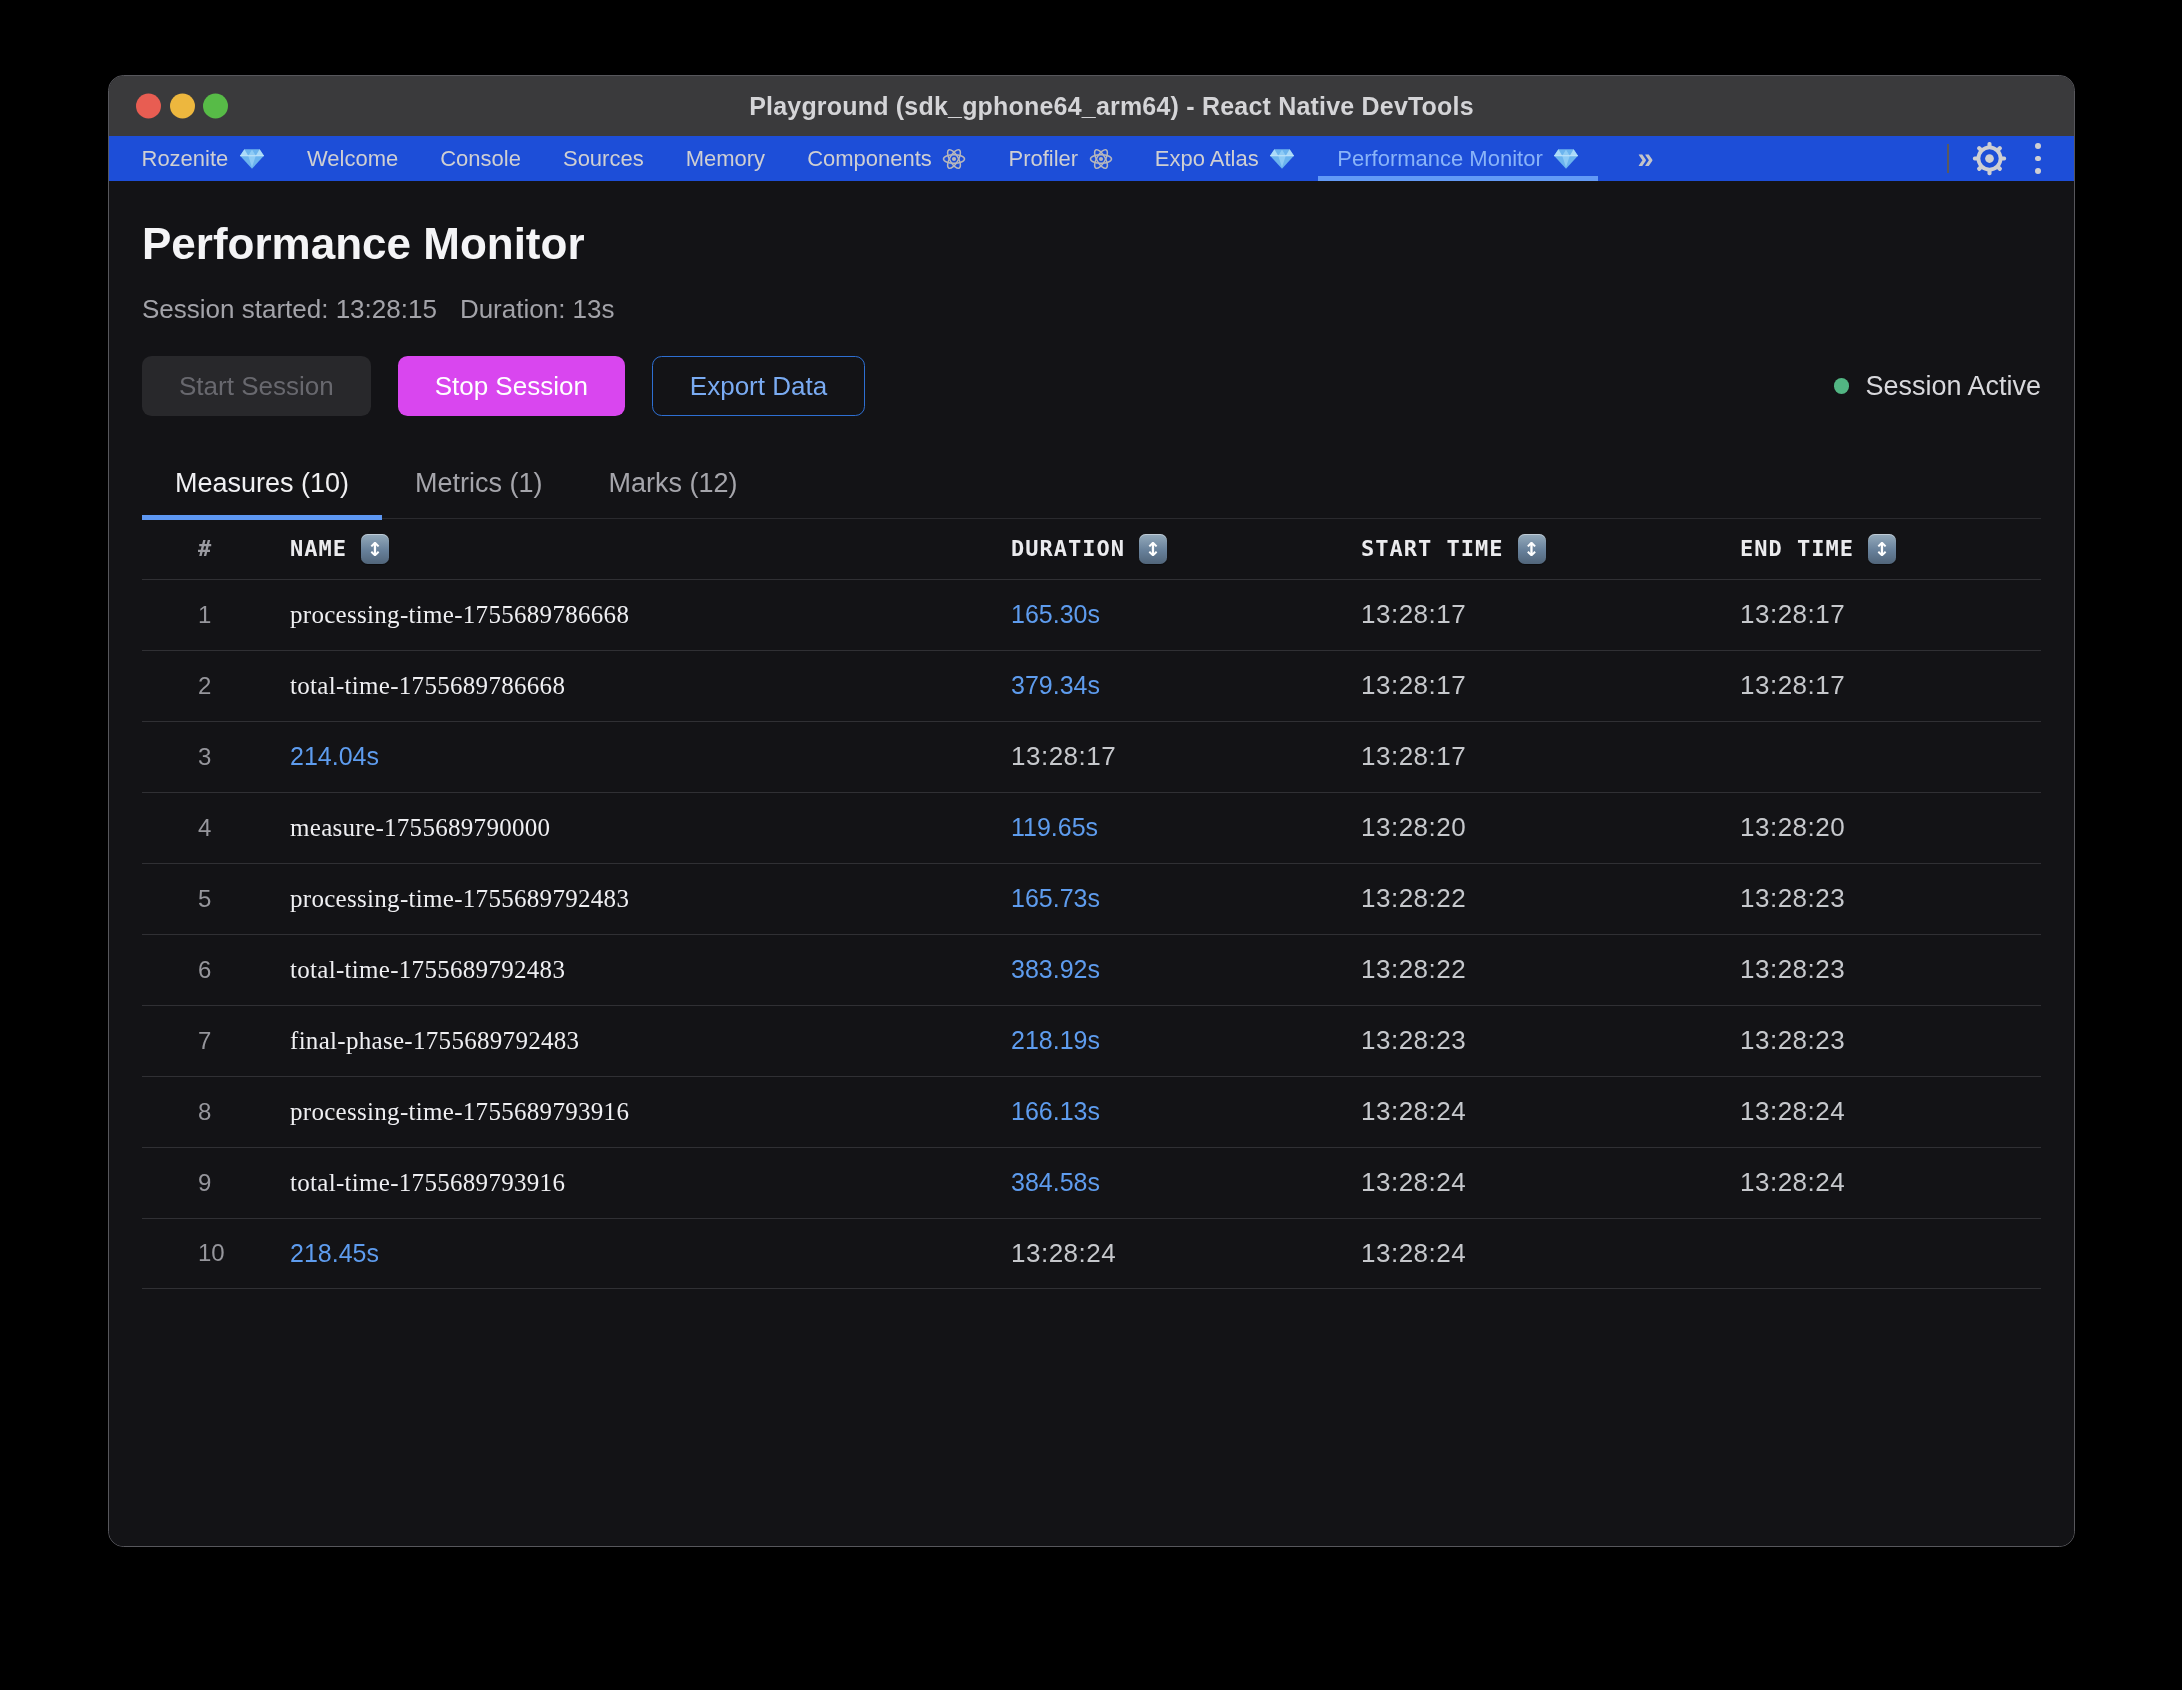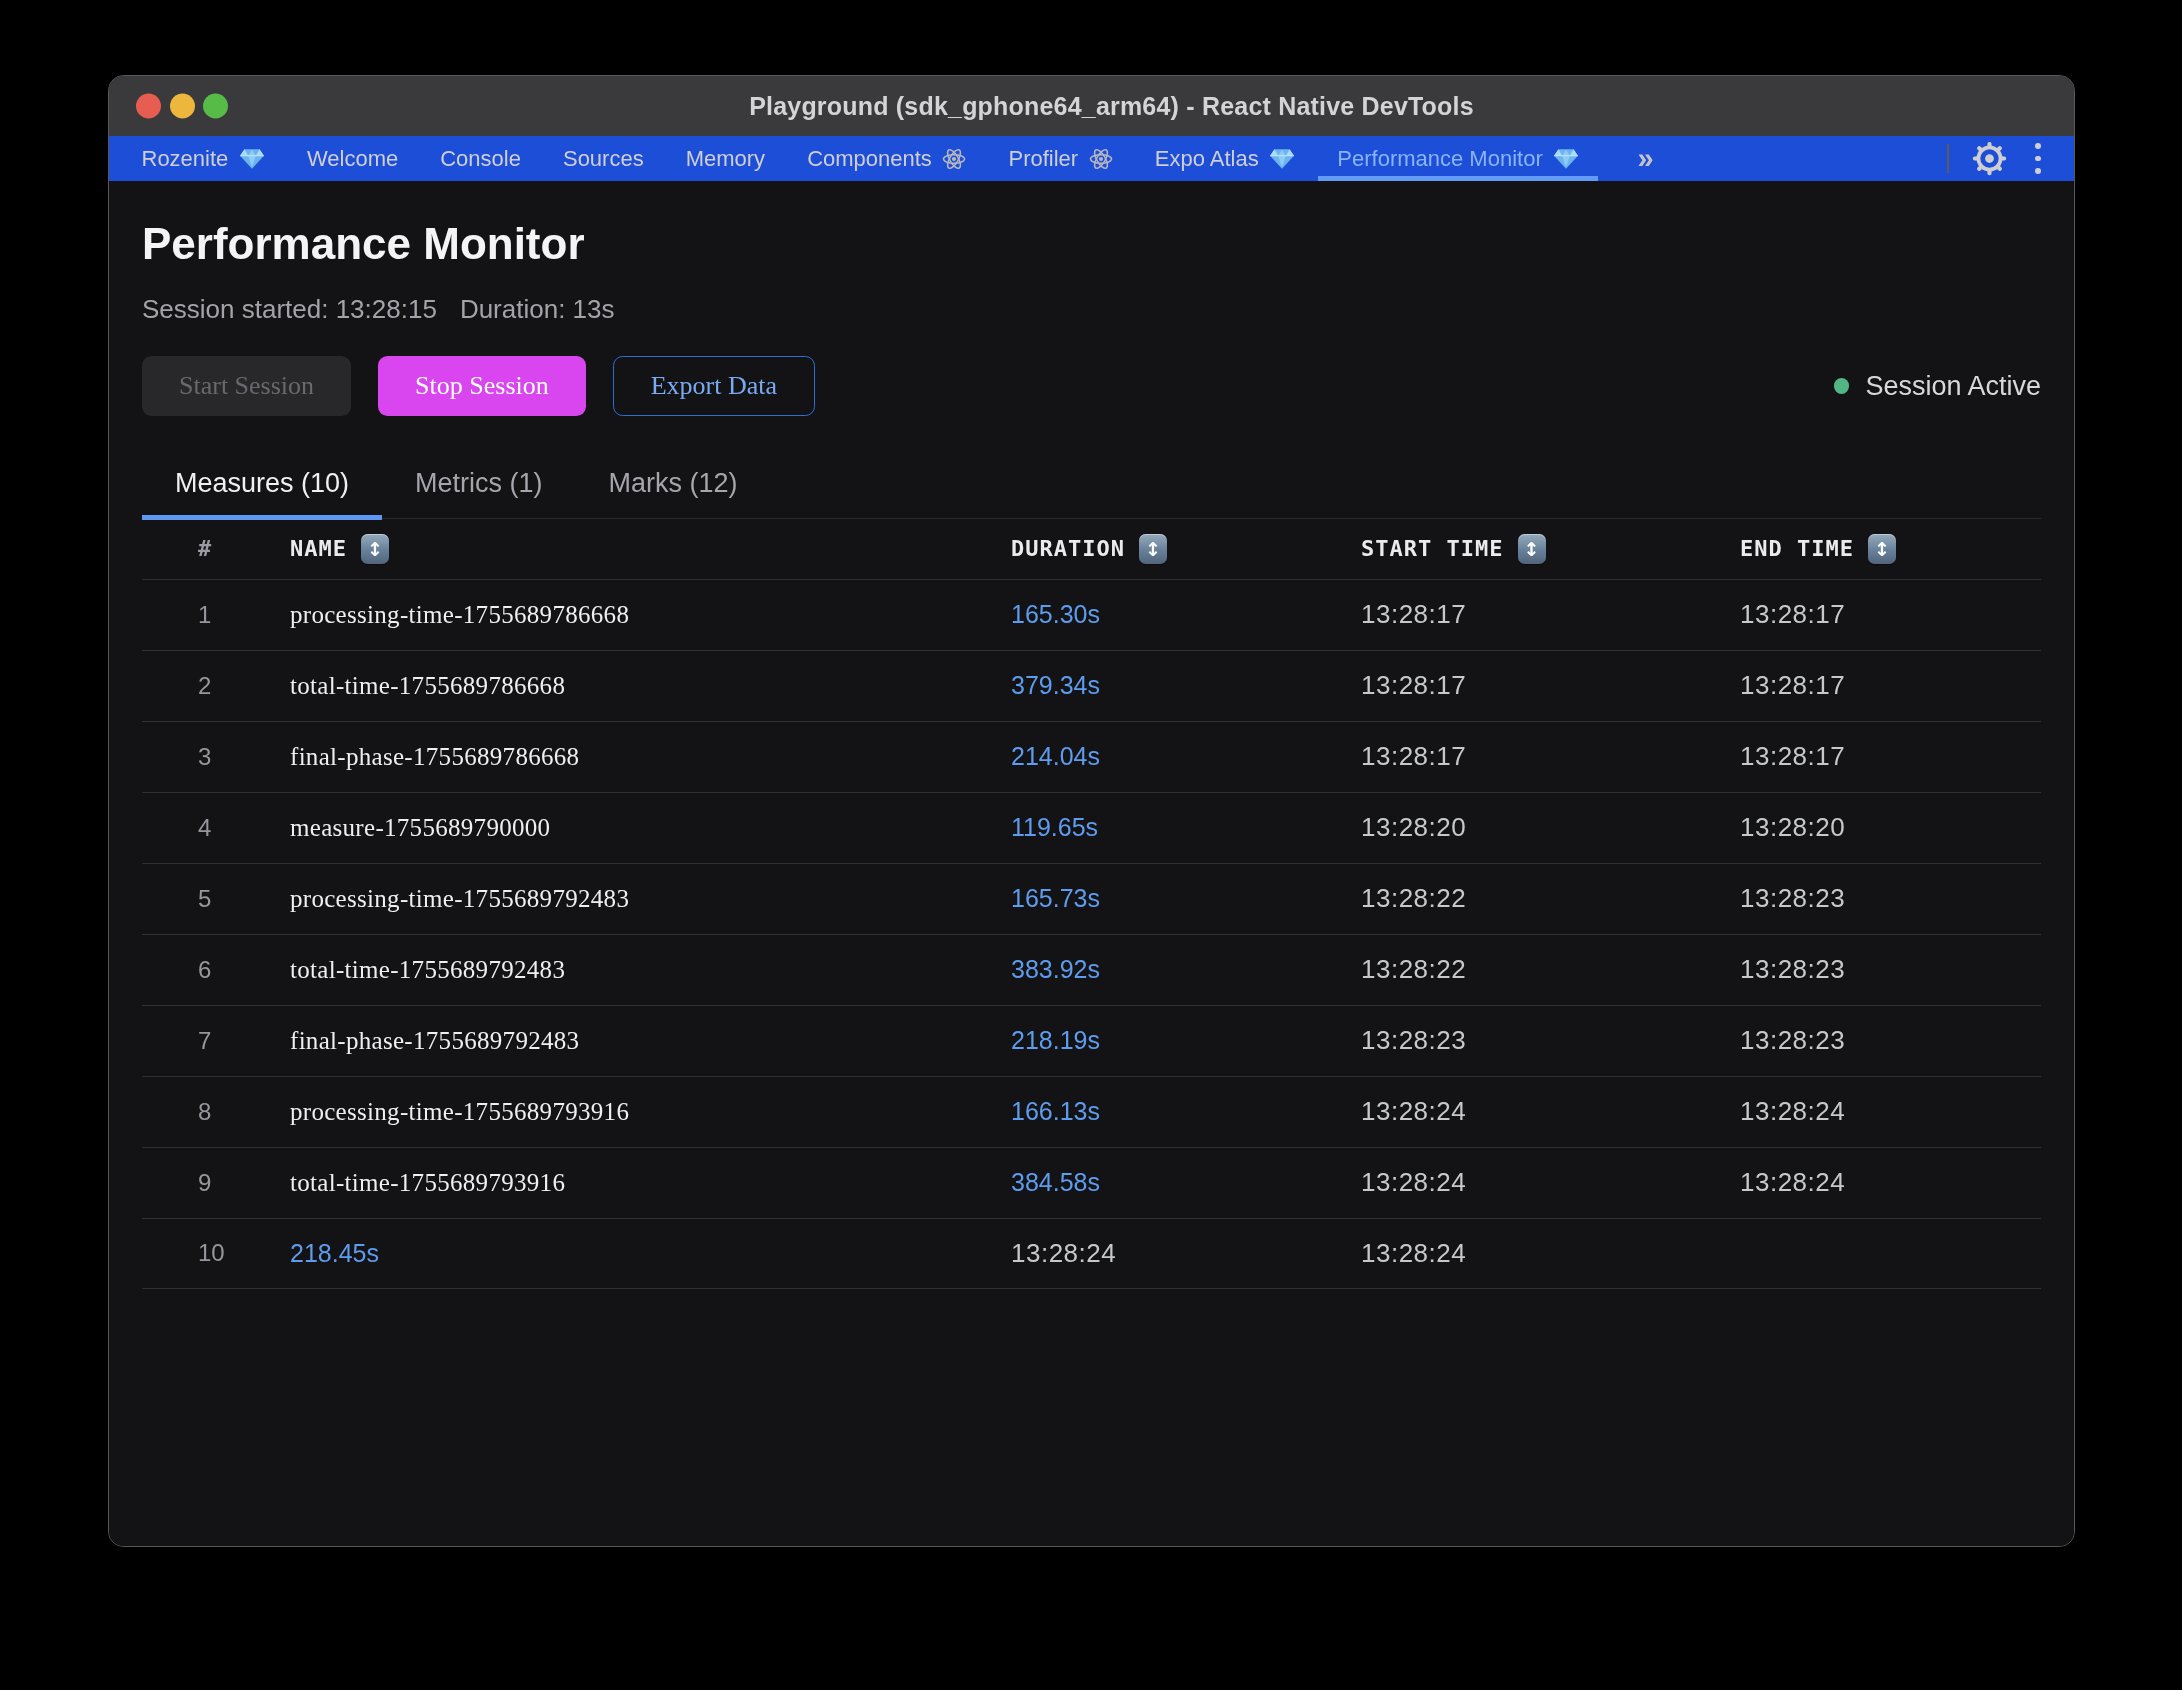--- a/index.html
+++ b/index.html
@@ -36,21 +36,21 @@
   .kebab { display:flex; flex-direction:column; gap:6.7px; padding:3.8px 5.8px; }
   .kebab i { width:5.8px; height:5.8px; border-radius:50%; background:#cfcfd2; }
 
   
   .content { height:calc(100% - 105px); background:#131316; padding:0 33px; position:relative; }
   .page-title { margin-top:38px; font-size:44px; font-weight:700; color:#f4f4f6; }
   .session-line { margin-top:25px; display:flex; gap:23px; font-size:26px; color:#a3a3a9; }
 
   .controls { margin-top:31px; display:flex; align-items:center; gap:27px; }
   .btn { height:60px; border-radius:9.6px; font-size:26px; display:inline-flex; align-items:center;
-    padding:0 37px; border:none; font-family:Liberation Serif, serif; cursor:pointer; }
+    padding:0 37px; border:none; font-family:Liberation Sans, sans-serif; cursor:pointer; }
   .btn-start { background:#28282b; color:#68686e; cursor:default; }
   .btn-stop  { background:#d946ef; color:#ffffff; }
   .btn-export{ background:transparent; border:1.9px solid #2e6fd2; color:#7aabf2; }
   .status { margin-left:auto; display:flex; align-items:center; gap:16.3px; font-size:27px; color:#d8d8dc; }
   .status-dot { width:15.4px; height:15.4px; border-radius:50%; background:#52b583; }
 
   
   .panel-tabs { margin-top:46px; display:flex; border-bottom:1.9px solid #2a2a2e; }
   .ptab { padding:5.8px 33px 19px; font-size:27px; color:#a5a5ab; position:relative; cursor:pointer; }
   .ptab.active { color:#f0f0f2; }
@@ -246,21 +246,20 @@
         </div>
         <div class="trow grid-cols">
           <div class="cell-index">2</div>
           <div class="cell-name">total-time-1755689786668</div>
           <div class="cell-duration">379.34s</div>
           <div class="cell-time">13:28:17</div>
           <div class="cell-time">13:28:17</div>
         </div>
         <div class="trow grid-cols">
           <div class="cell-index">3</div>
-          <div class="cell-name">final-phase-1755689786668</div>
           <div class="cell-duration">214.04s</div>
           <div class="cell-time">13:28:17</div>
           <div class="cell-time">13:28:17</div>
         </div>
         <div class="trow grid-cols">
           <div class="cell-index">4</div>
           <div class="cell-name">measure-1755689790000</div>
           <div class="cell-duration">119.65s</div>
           <div class="cell-time">13:28:20</div>
           <div class="cell-time">13:28:20</div>

